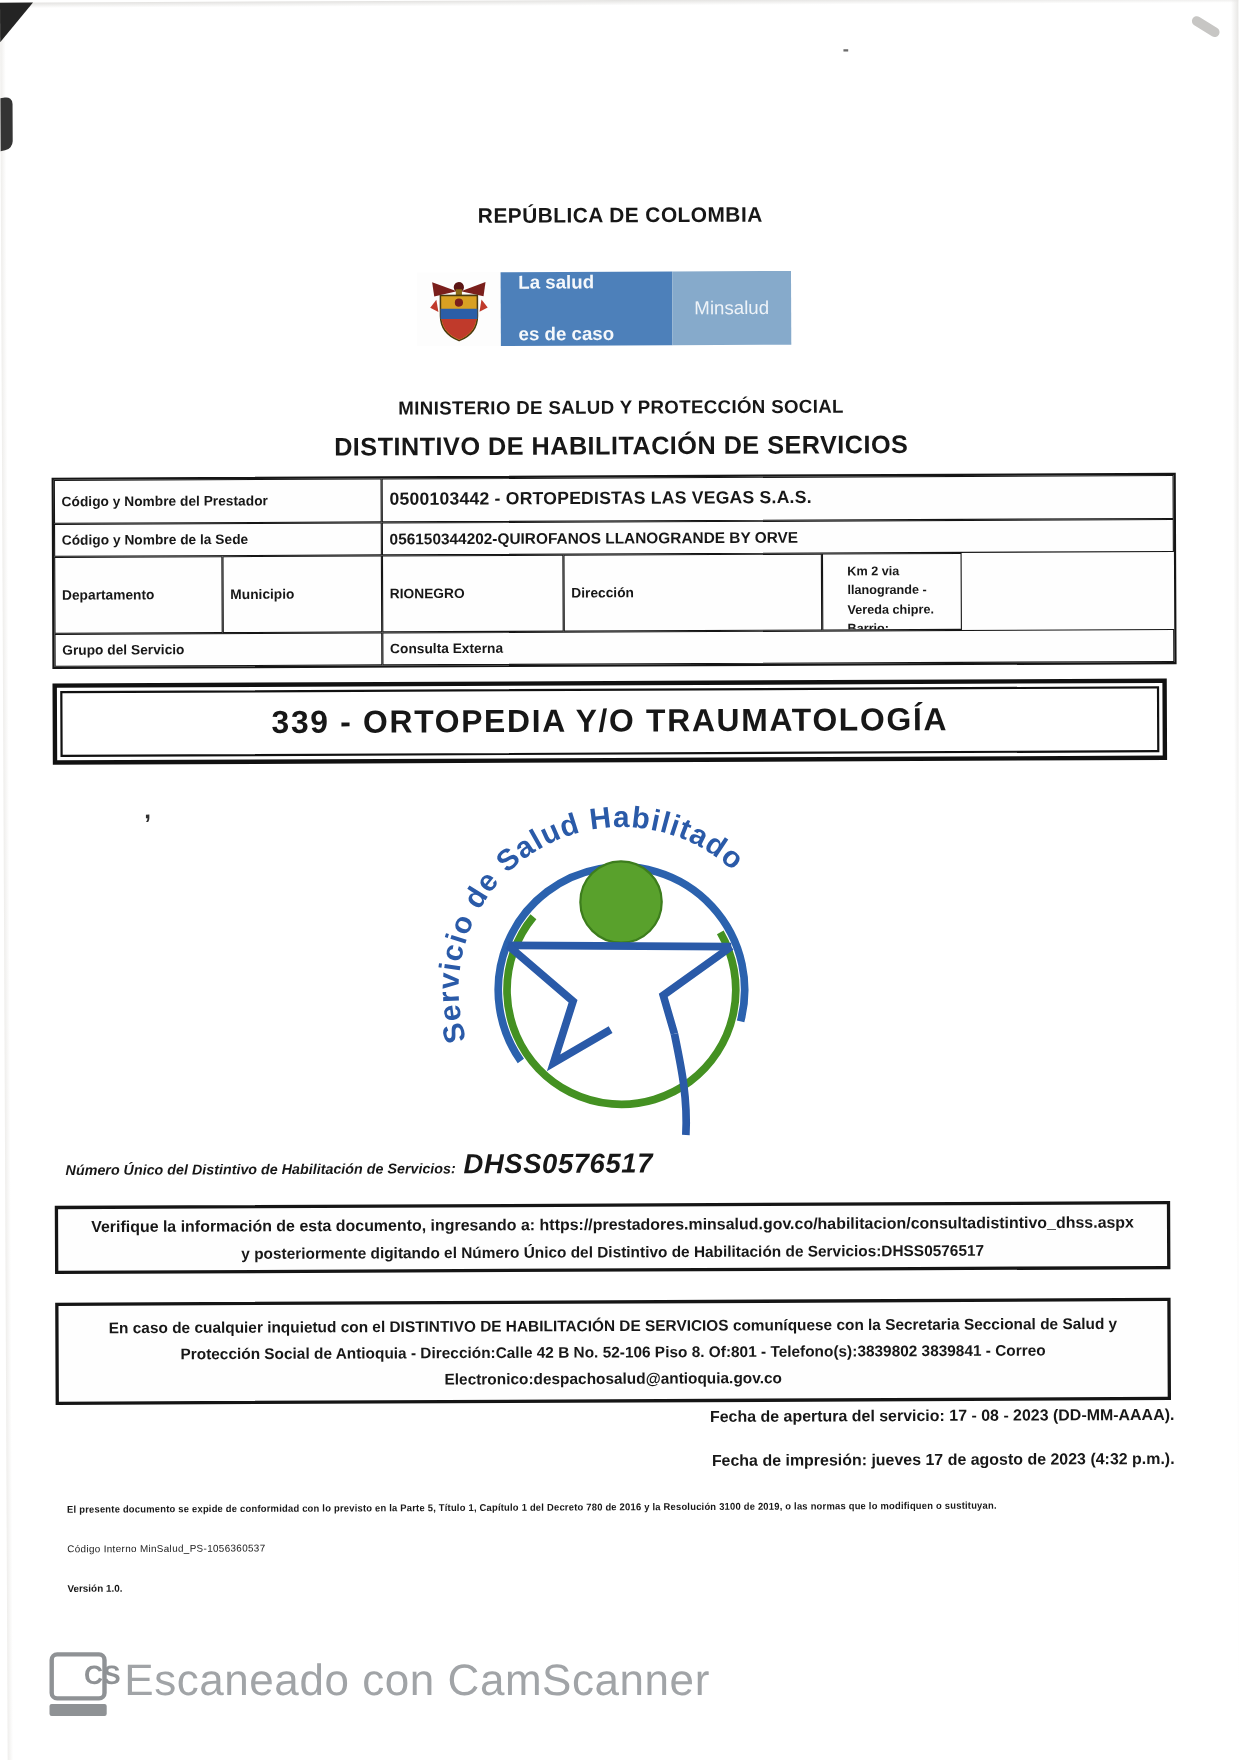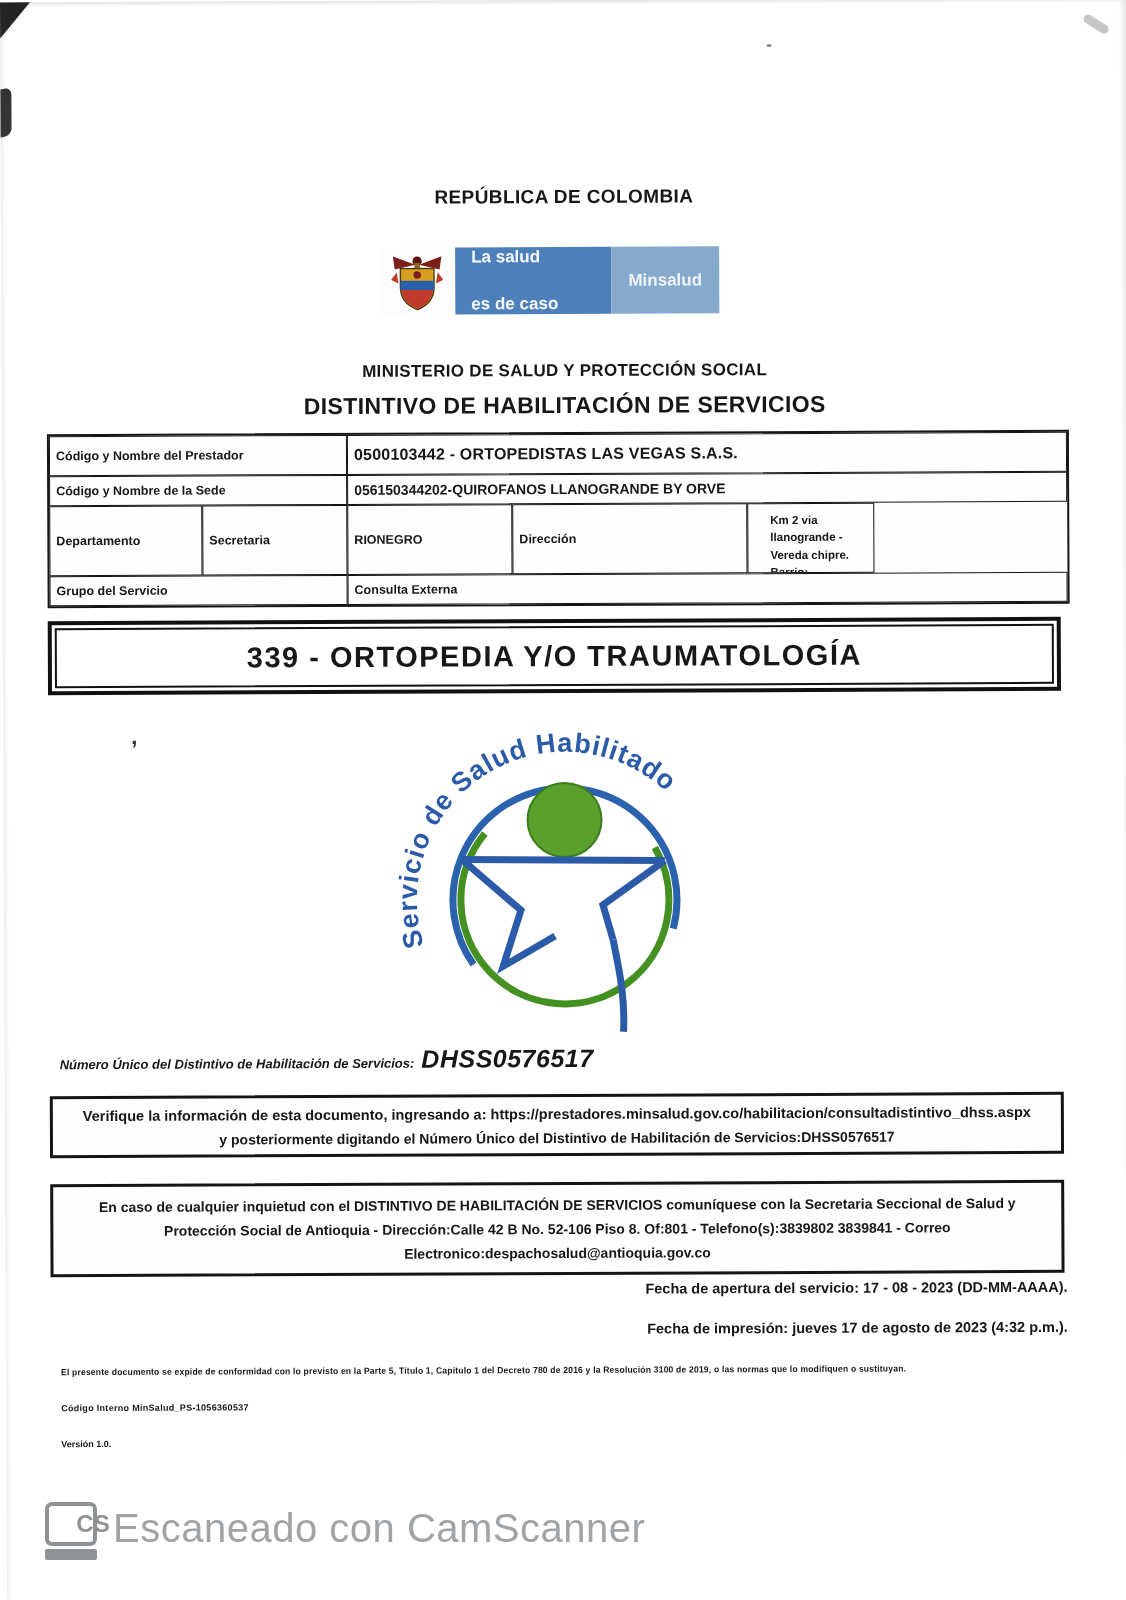--- a/index.html
+++ b/index.html
@@ -17,21 +17,21 @@
   .art-tr{right:16px;top:22px;width:28px;height:9px;background:#c7c6c4;border-radius:5px;transform:rotate(32deg);}
   .art-mark-top{left:766px;top:36px;font-size:17px;font-weight:bold;color:#6b6b6b;}
   .art-mark-left{left:128px;top:722px;font-size:22px;font-weight:bold;color:#303030;}
 
   
   .republic{left:0;top:186px;width:100%;text-align:center;font-size:19px;font-weight:bold;letter-spacing:.4px;}
   .logo{left:378px;top:247px;width:340px;height:67px;display:flex;}
   .logo-coa{width:76px;background:#fdfdfd;display:flex;align-items:center;justify-content:center;}
   .logo-blue{width:156px;background:#4d80ba;color:#f5f8fb;font-weight:bold;font-size:17px;line-height:1.15;
              display:flex;flex-direction:column;justify-content:space-between;padding-left:16px;box-sizing:border-box;}
-  .logo-light{width:108px;background:#86aacb;color:#eef3f8;font-weight:bold;font-size:17px;
+  .logo-light{width:108px;background:#86aacb;color:#eef3f8;font-weight:normal;font-size:17px;
               display:flex;align-items:center;justify-content:center;}
   .ministry{left:0;top:361px;width:100%;text-align:center;font-size:17px;font-weight:bold;letter-spacing:.3px;}
   .doc-title{left:0;top:392px;width:100%;text-align:center;font-size:23px;font-weight:bold;letter-spacing:.4px;}
 
   
   .info-table{left:45px;top:432px;width:1018px;border:2px solid #151515;display:grid;
               grid-template-columns:153px 145px 165px 235px 127px 193px;
               grid-template-rows:40px 30px 70px 30px;background:#fefefe;}
   .cell{border:1px solid #151515;display:flex;align-items:center;padding:1px 6px;box-sizing:border-box;overflow:hidden;}
   .lbl{font-size:12.5px;font-weight:bold;}
@@ -67,21 +67,21 @@
   .contact-l3{font-size:14px;}
 
   
   .fecha{right:64px;width:700px;text-align:right;font-size:14.5px;font-weight:bold;}
   .fecha-apertura{top:1281px;}
   .fecha-impresion{top:1321px;}
 
   
   .fine-print{left:55px;top:1365px;font-size:9px;font-weight:bold;white-space:nowrap;
               transform:scaleX(.95);transform-origin:left;letter-spacing:.2px;}
-  .internal-code{left:55px;top:1401px;font-size:9px;font-weight:bold;letter-spacing:.3px;}
+  .internal-code{left:55px;top:1401px;font-size:9px;font-weight:normal;letter-spacing:.3px;}
   .version{left:55px;top:1437px;font-size:9px;font-weight:bold;}
 
   
   .cs-icon{left:45px;top:1502px;width:52px;height:58px;}
   .cs-square{box-sizing:border-box;width:52px;height:44px;border:4px solid #8f9295;border-radius:7px;
              display:flex;align-items:center;justify-content:center;font-size:24px;font-weight:bold;color:#8f9295;padding-left:44px;}
   .cs-bar{width:52px;height:11px;background:#8f9295;border-radius:2px;margin-top:3px;}
   .cs-text{left:113px;top:1506px;font-size:40px;color:#a1a4a7;letter-spacing:.5px;}
 </style>
 </head>
@@ -126,21 +126,21 @@
   <div class="abs doc-title">DISTINTIVO DE HABILITACIÓN DE SERVICIOS</div>
 
   <div class="abs info-table">
     <div class="cell lbl sp-label">Código y Nombre del Prestador</div>
     <div class="cell val-lg sp-value">0500103442 - ORTOPEDISTAS LAS VEGAS S.A.S.</div>
 
     <div class="cell lbl sp-label">Código y Nombre de la Sede</div>
     <div class="cell val-md sp-value">056150344202-QUIROFANOS LLANOGRANDE BY ORVE</div>
 
     <div class="cell lbl">Departamento</div>
-    <div class="cell lbl">Secretaria</div>
+    <div class="cell lbl">Municipio</div>
     <div class="cell val-sm">RIONEGRO</div>
     <div class="cell lbl">Dirección</div>
     <div class="cell val-addr">Km 2 via llanogrande - Vereda chipre. Barrio: Llanogrande.</div>
 
     <div class="cell lbl sp-label">Grupo del Servicio</div>
     <div class="cell val-sm sp-value">Consulta Externa</div>
   </div>
 
   <div class="abs banner">
     <div class="banner-inner">

